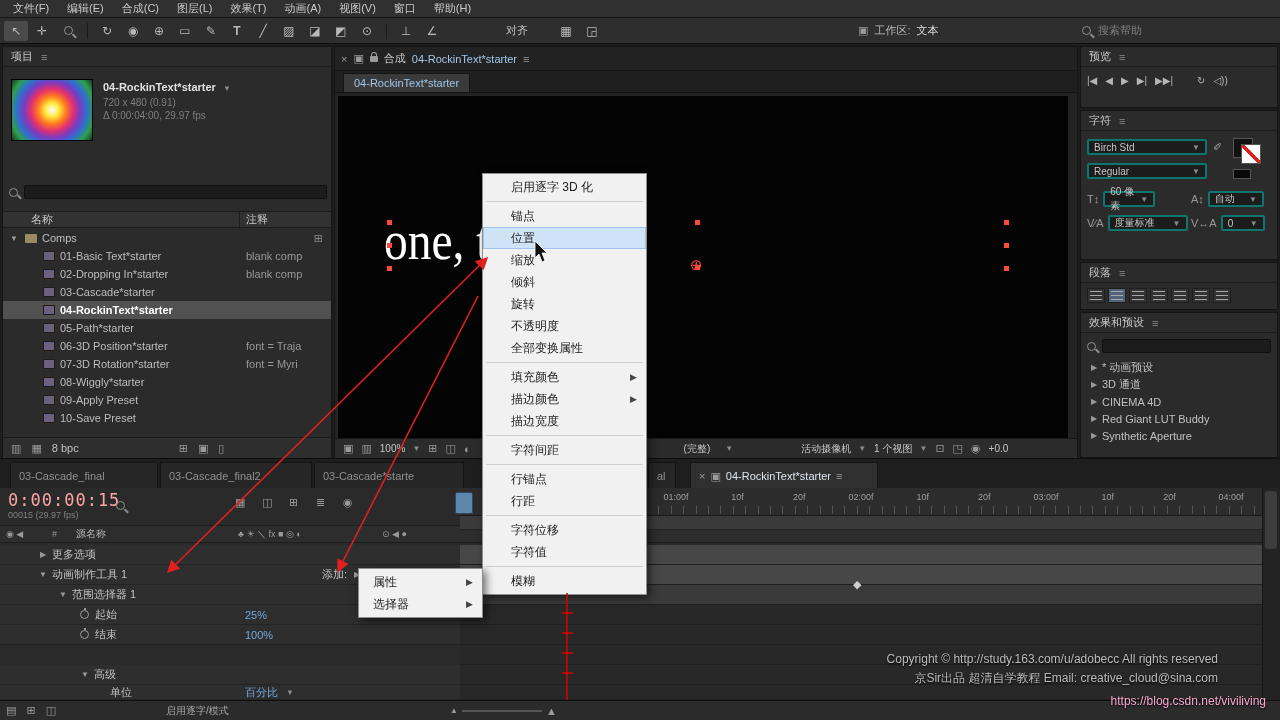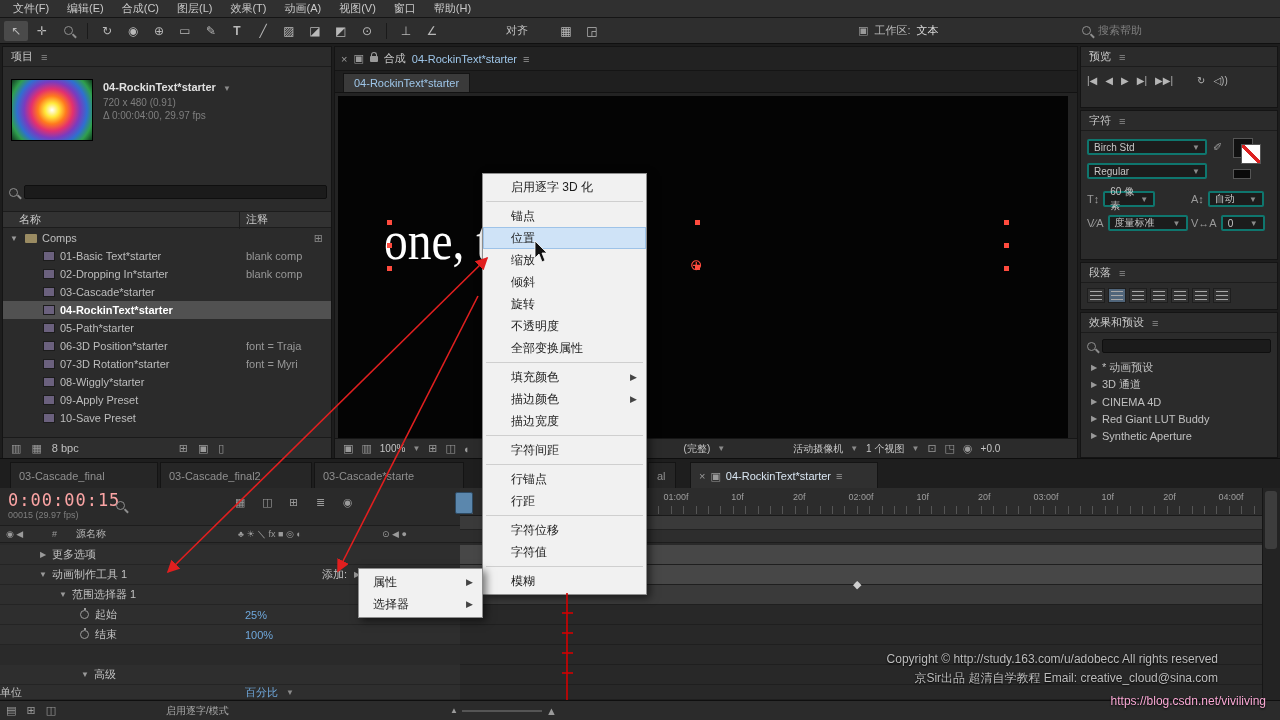--- a/index.html
+++ b/index.html
@@ -122,21 +122,21 @@
     </div>
     <div class="abs dim" style="left:100px;top:50px;font-size:10px">720 x 480 (0.91)</div>
     <div class="abs dim" style="left:100px;top:63px;font-size:10px">
       Δ <span>0:00:04:00, 29.97 fps</span>
     </div>
     <div class="abs row" style="left:6px;top:138px;width:318px;gap:6px">
       <span class="mag"></span>
       <span class="well" style="flex:1;height:14px"></span>
     </div>
     <div class="abs row" style="left:0;top:164px;width:328px;height:17px;background:#323232;border-top:1px solid #1c1c1c;border-bottom:1px solid #1c1c1c">
-      <span style="padding-left:16px;color:#c7c7c7">名称</span>
+      <span style="padding-left:28px;color:#c7c7c7">名称</span>
       <span style="position:absolute;left:243px;color:#c7c7c7">注释</span>
       <span style="position:absolute;left:236px;top:0;width:1px;height:17px;background:#1c1c1c"></span>
     </div>
     <div class="abs" style="left:0;top:182px;width:328px">
       <div class="prow" style="padding-left:6px">
         <span class="tw">▼</span>
           <span class="folder-ic"></span>
         <span>Comps</span>
         <span style="position:absolute;right:8px;color:#8a8a8a">⊞</span>
       </div>
@@ -229,21 +229,21 @@
     <div class="abs row" style="left:0;top:391px;width:742px;height:20px;background:#2b2b2b;border-top:1px solid #161616;gap:8px;padding-left:8px;font-size:10px">
       <span class="ic">▣</span>
       <span class="ic">▥</span>
       <span class="row" style="gap:3px">
         <span style="color:#c6c6c6">100%</span>
           <span class="car">▼</span>
       </span>
       <span class="ic">⊞</span>
       <span class="ic">◫</span>
       <span class="ic">◐</span>
-      <span class="row" style="gap:3px;margin-left:205px">
+      <span class="row" style="gap:11px;margin-left:205px">
         <span style="color:#c6c6c6">(完整)</span>
           <span class="car">▼</span>
       </span>
       <span class="row" style="gap:3px;margin-left:60px">
         <span style="color:#c6c6c6">活动摄像机</span>
           <span class="car">▼</span>
       </span>
       <span class="row" style="gap:3px">
         <span style="color:#c6c6c6">1 个视图</span>
           <span class="car">▼</span>
@@ -460,21 +460,21 @@
         </span>
       <span class="tlval">100%</span>
     </div>
     <div class="tlrow" style="top:177px">
       <span style="padding-left:80px" class="row">
           <span class="tw">▼</span>
           <span>高级</span>
         </span>
     </div>
     <div class="tlrow" style="top:197px;height:15px">
-      <span style="" class="row">
+      <span style="padding-left:110px" class="row">
           <span>单位</span>
         </span>
       <span class="tlval row" style="gap:4px">
           <span>百分比</span>
           <span class="car">▼</span>
         </span>
     </div>
 
     
     <div class="abs" style="left:460px;top:0;width:802px;height:28px;background:#2c2c2c;border-bottom:1px solid #1a1a1a">

